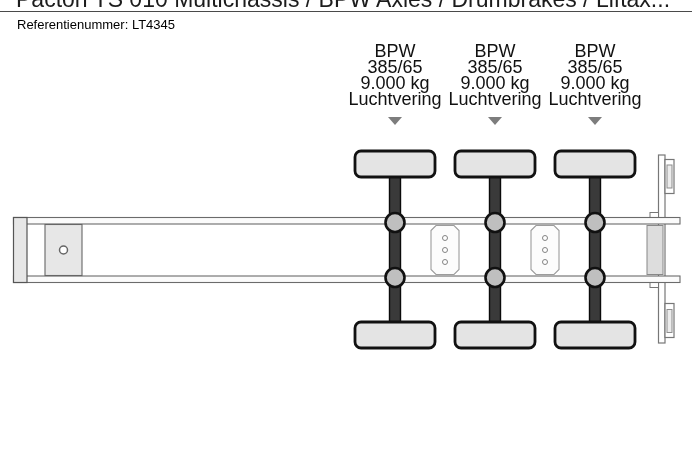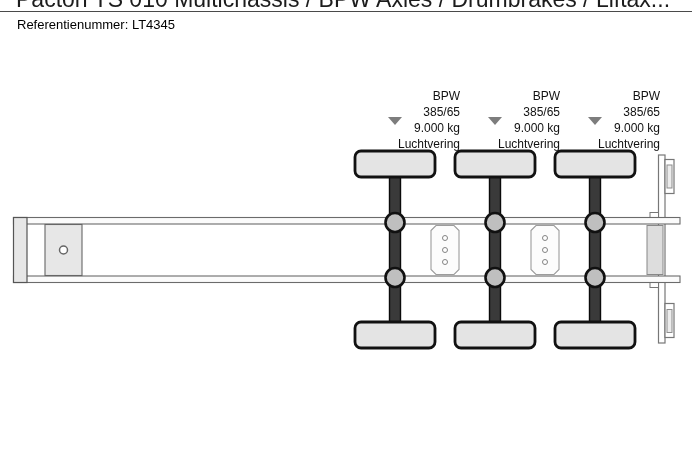--- a/index.html
+++ b/index.html
@@ -39,25 +39,24 @@
     left: 17px; top: 17px;
     font-size: 13px;
     color: #000;
     white-space: nowrap;
   }
   
   .axle-label {
     position: absolute;
     top: 43px;
     width: 130px;
-    text-align: right;
-    font-size: 12px;
+    text-align: center;
+    font-size: 18px;
     line-height: 16px;
     color: #111;
-    margin-top: 45px;
   }
   .axle-label div { white-space: nowrap; }
   .axle-marker {
     position: absolute;
     top: 117px;
     width: 0; height: 0;
     border-left: 7.5px solid transparent;
     border-right: 7.5px solid transparent;
     border-top: 8px solid #7d7d7d;
   }

